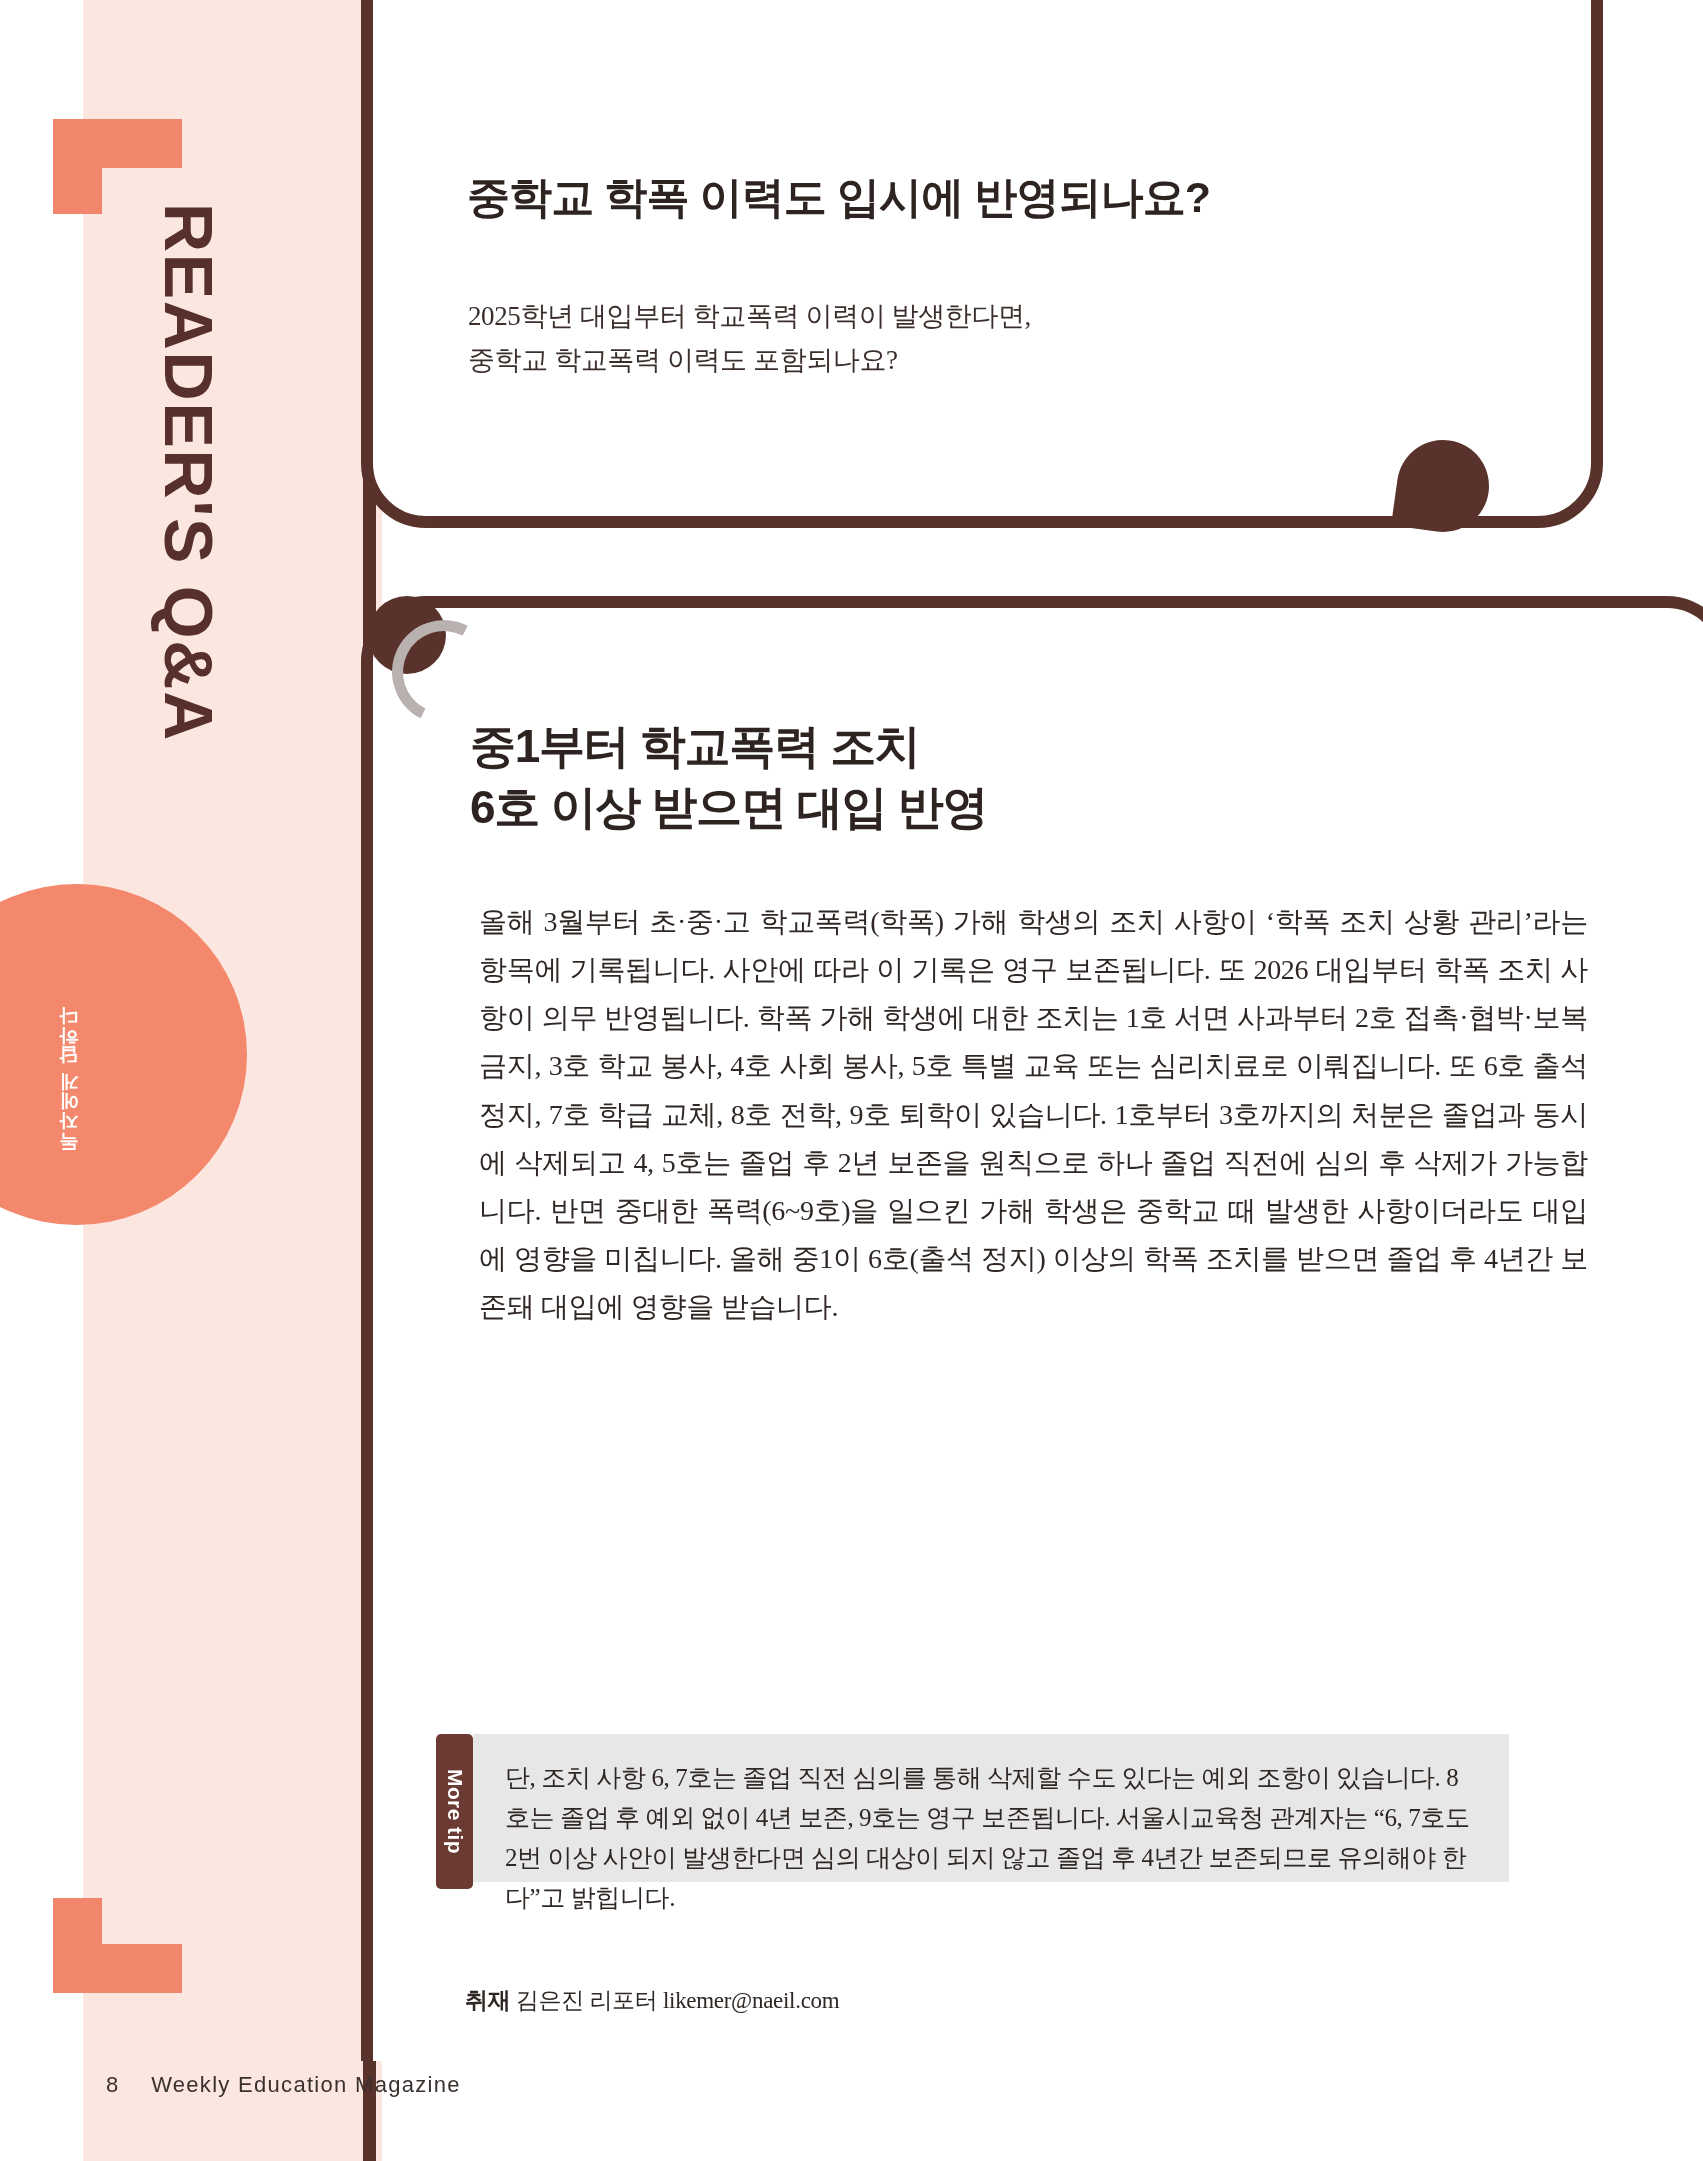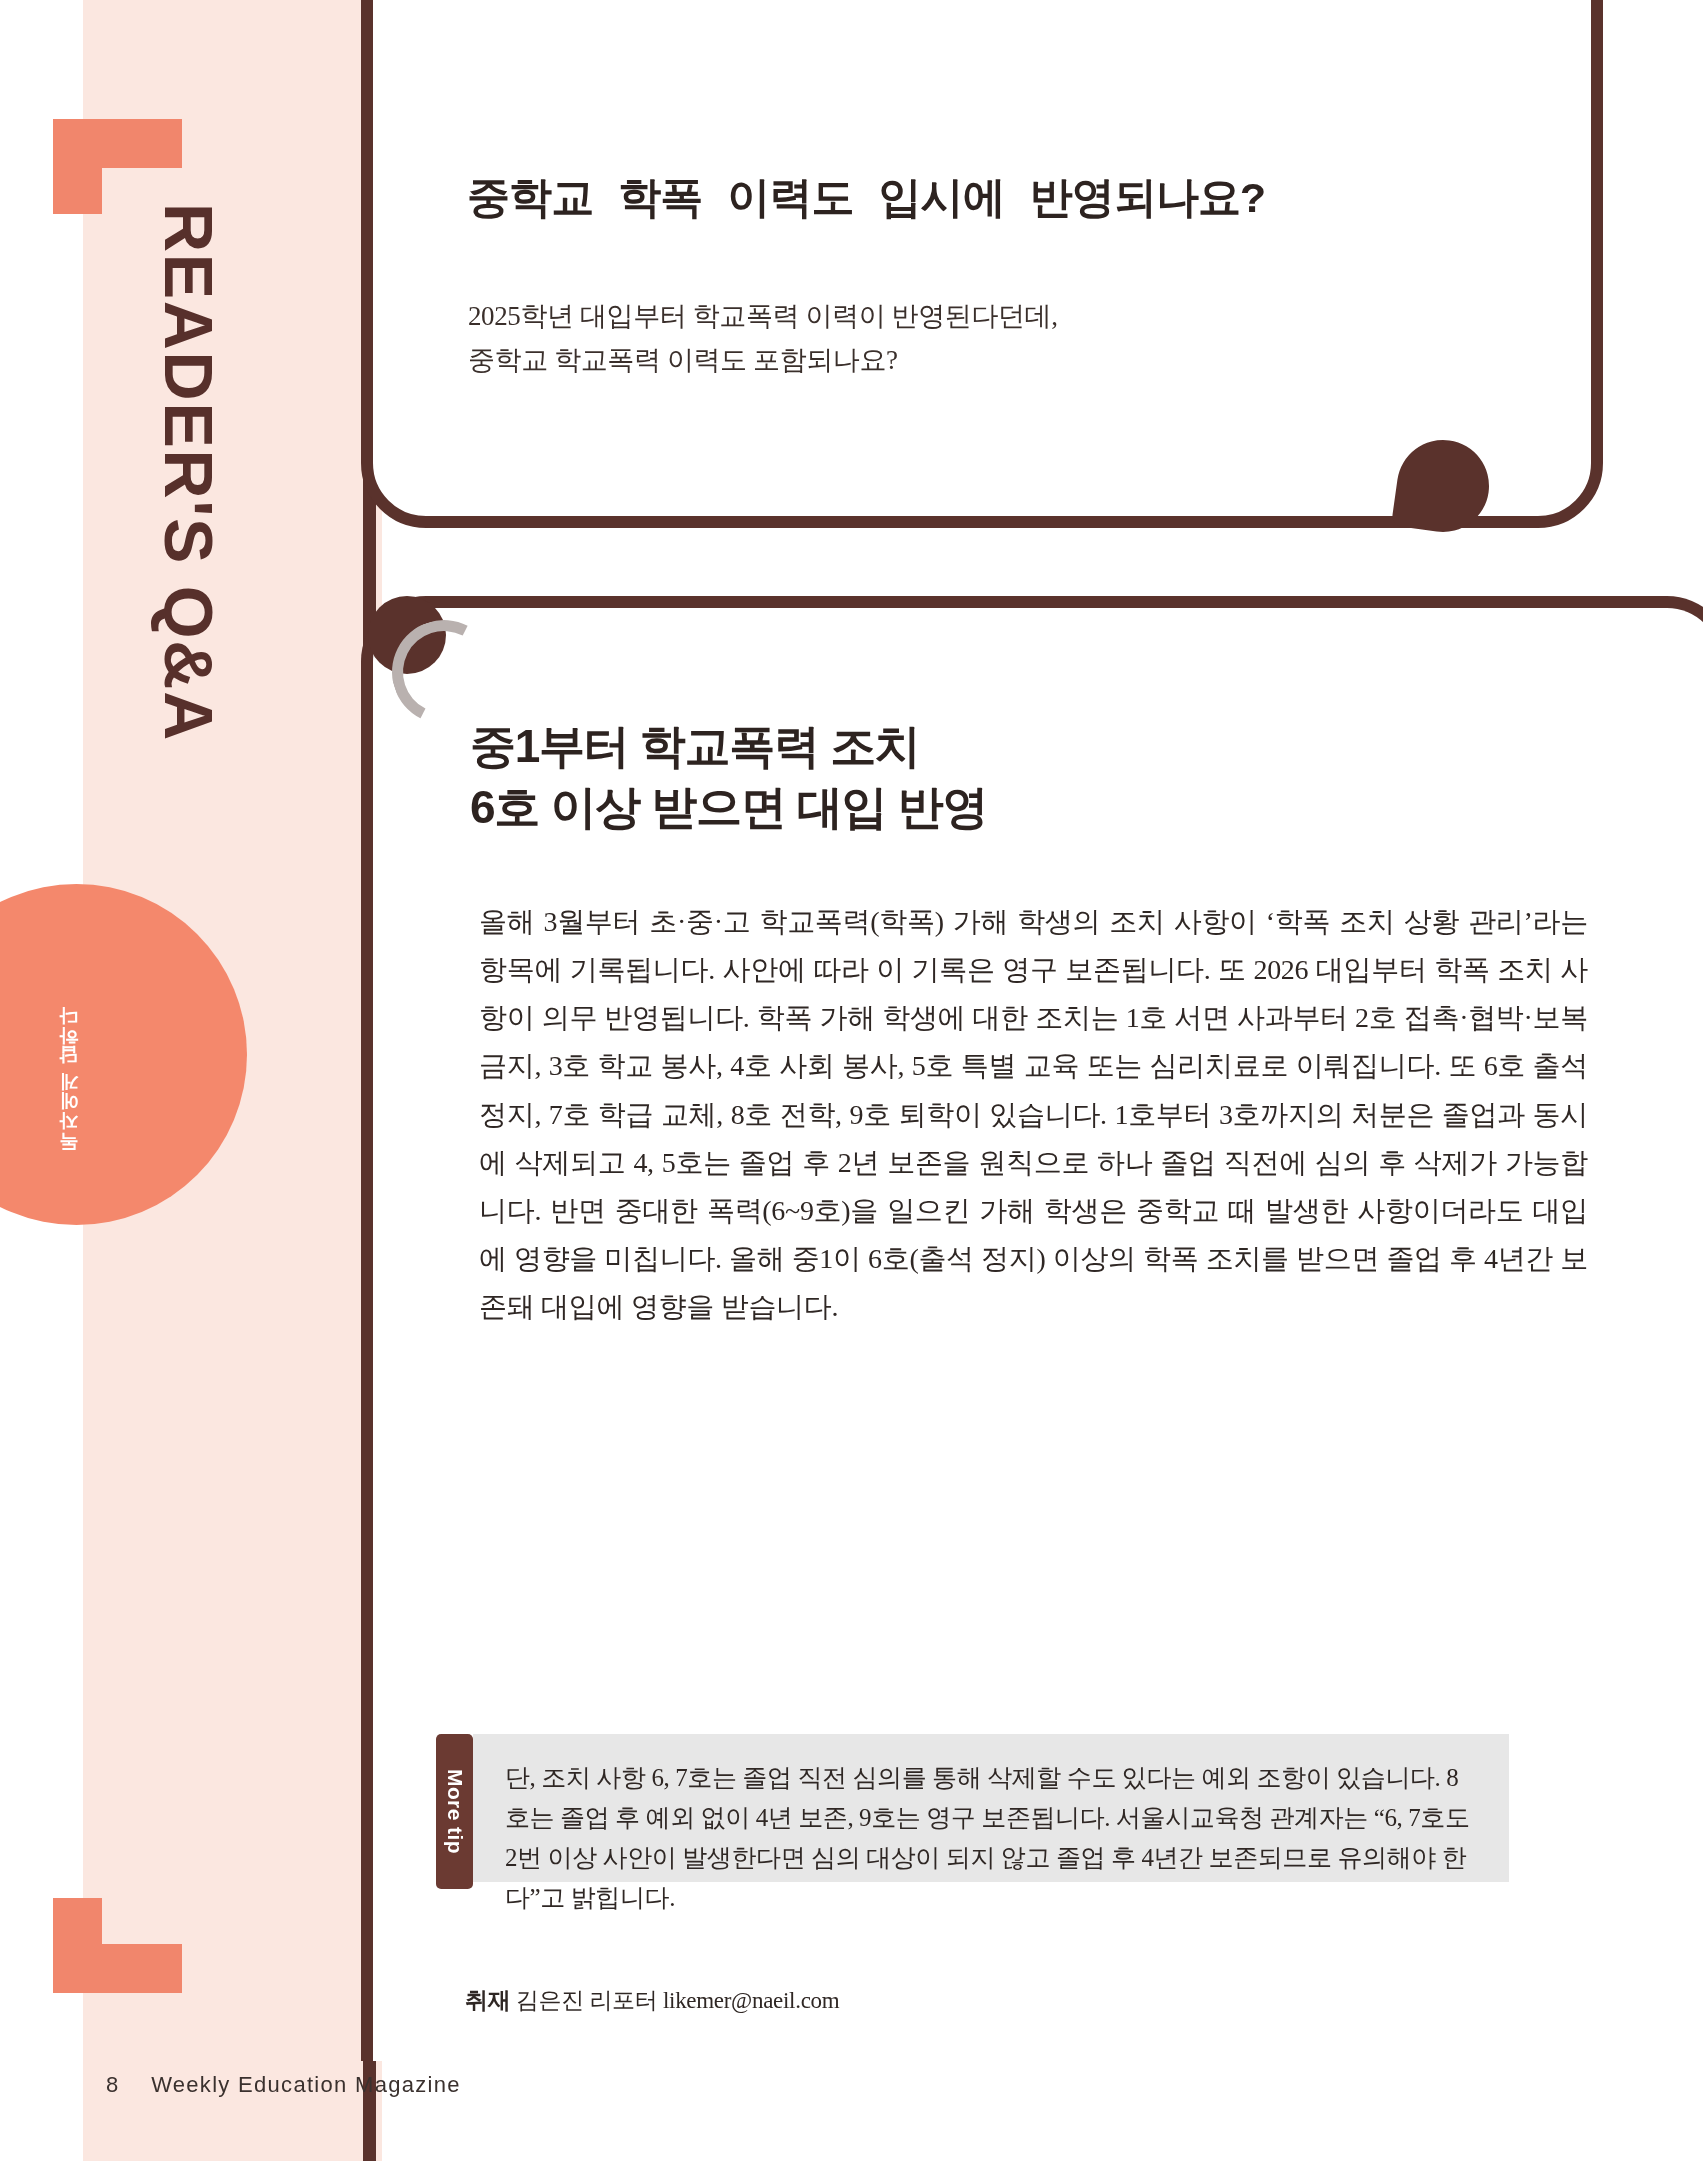--- a/index.html
+++ b/index.html
@@ -145,21 +145,21 @@
     width: 92px;
     height: 92px;
     background: #5a322c;
     border-radius: 50% 50% 50% 12%;
     transform: rotate(8deg);
   }
   .q-title {
     position: absolute;
     left: 467px;
     top: 169px;
-    font-family: Liberation Mono, monospace;
+    font-family: Liberation Sans, sans-serif;
     font-weight: 700;
     font-size: 43px;
     color: #2d2320;
     letter-spacing: -0.9px;
   }
   .q-body {
     position: absolute;
     left: 468px;
     top: 295px;
     font-size: 27px;
@@ -333,21 +333,21 @@
 
 <div class="brand-vertical">READER'S Q&amp;A</div>
 <div class="circle-label">독자에게
 답하다</div>
 
 <div class="vrule"></div>
 
 <div class="bubble"></div>
 <div class="bubble-tail"></div>
 <div class="q-title">중학교 학폭 이력도 입시에 반영되나요?</div>
-<div class="q-body" style="white-space: pre-line;">2025학년 대입부터 학교폭력 이력이 반영된다던데,
+<div class="q-body" style="white-space: pre-line;">2025학년 대입부터 학교폭력 이력이 발생한다면,
 중학교 학교폭력 이력도 포함되나요?</div>
 
 <div class="answer-card"></div>
 <div class="card-knob"></div>
 <div class="card-knob-arc"></div>
 
 <div class="a-title">중1부터 학교폭력 조치
 6호 이상 받으면 대입 반영</div>
 
 <div class="a-body">

